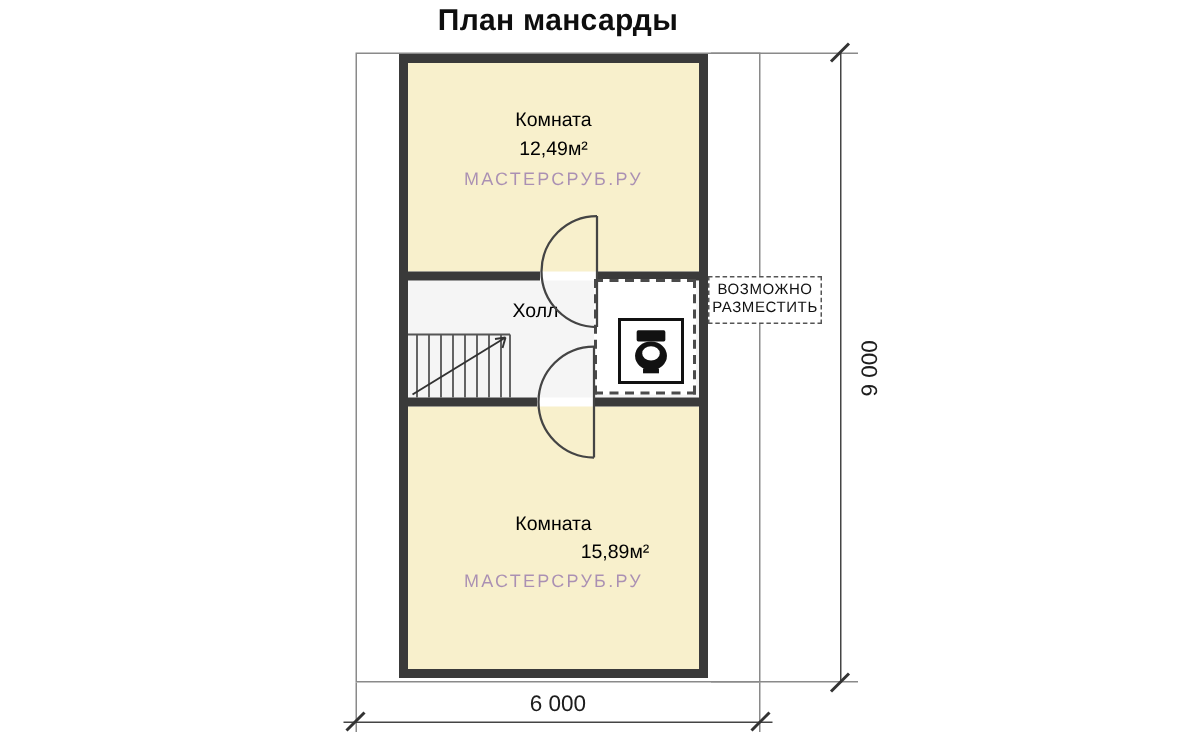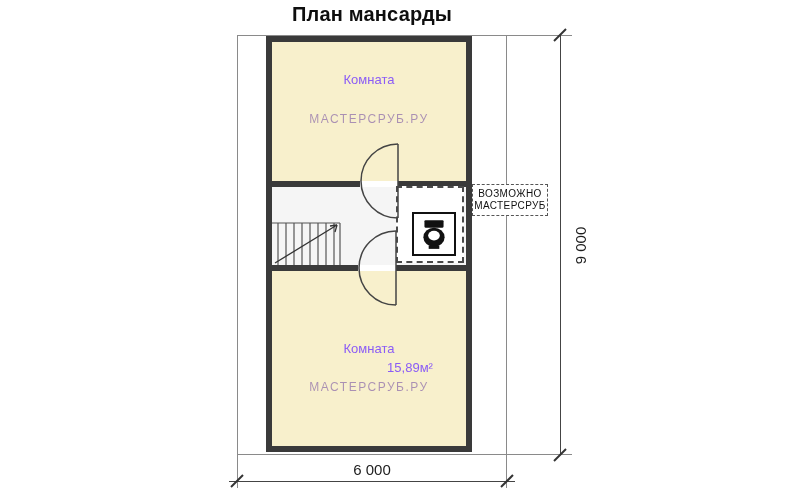--- a/index.html
+++ b/index.html
@@ -12,21 +12,21 @@
     font-size:20px;font-weight:bold;color:#0e0e0e;letter-spacing:.2px;
   }
   .roof-outline{
     position:absolute;left:237px;top:35px;width:270px;height:420px;
     border:1px solid #8a8a8a;box-sizing:border-box;background:#fff;
   }
   .wall{position:absolute;background:var(--wall,#3a3a3a);}
   .fill{position:absolute;}
   .fill-room{background:var(--room-fill,#f8f0cc);}
   .fill-hall{background:var(--hall-fill,#f5f5f5);}
-  .room-label{position:absolute;text-align:center;font-size:13px;color:#8b5cf6;}
+  .room-label{position:absolute;text-align:center;font-size:13px;color:#000000;}
   .watermark{
     position:absolute;text-align:center;font-size:12px;letter-spacing:1.5px;
     color:#4c1d95;opacity:.45;
   }
   .placement-zone{
     position:absolute;left:396px;top:186px;width:68px;height:77px;
     border:2px dashed var(--dashed,#4a4a4a);background:#fff;box-sizing:border-box;
   }
   .stamp-label{
     position:absolute;left:472px;top:184px;width:76px;padding:3px 0;
@@ -69,30 +69,32 @@
   <div class="wall" style="left:266px;top:181px;width:94px;height:6px;"></div>
   <div class="wall" style="left:398px;top:181px;width:74px;height:6px;"></div>
 
   <div class="wall" style="left:266px;top:265px;width:92px;height:6px;"></div>
   <div class="wall" style="left:396px;top:265px;width:76px;height:6px;"></div>
 
   <div class="watermark" style="left:272px;top:112px;width:194px;">МАСТЕРСРУБ.РУ</div>
   <div class="watermark" style="left:272px;top:380px;width:194px;">МАСТЕРСРУБ.РУ</div>
 
   <div class="room-label" style="left:272px;top:72px;width:194px;">Комната</div>
+  <div class="room-label" style="left:272px;top:91px;width:194px;">12,49м²</div>
 
+  <div class="room-label" style="left:300px;top:199px;width:114px;">Холл</div>
 
   <div class="room-label" style="left:272px;top:341px;width:194px;">Комната</div>
   <div class="room-label" style="left:272px;top:360px;width:194px;margin-left:41px;">15,89м²</div>
 
   <div class="placement-zone"></div>
 
   <div class="stamp-label">
     <div>ВОЗМОЖНО</div>
-    <div>МАСТЕРСРУБ</div>
+    <div>РАЗМЕСТИТЬ</div>
   </div>
 
   <div class="toilet-box">
     <svg width="34" height="34" viewBox="0 0 32 32">
       <rect x="7" y="3" width="18" height="7" rx="1" fill="#111"></rect>
       <ellipse cx="16" cy="19" rx="10" ry="9" fill="#111"></ellipse>
       <ellipse cx="16" cy="17.5" rx="5.5" ry="4.5" fill="#fff"></ellipse>
       <rect x="11" y="27" width="10" height="3" fill="#111"></rect>
     </svg>
   </div>

